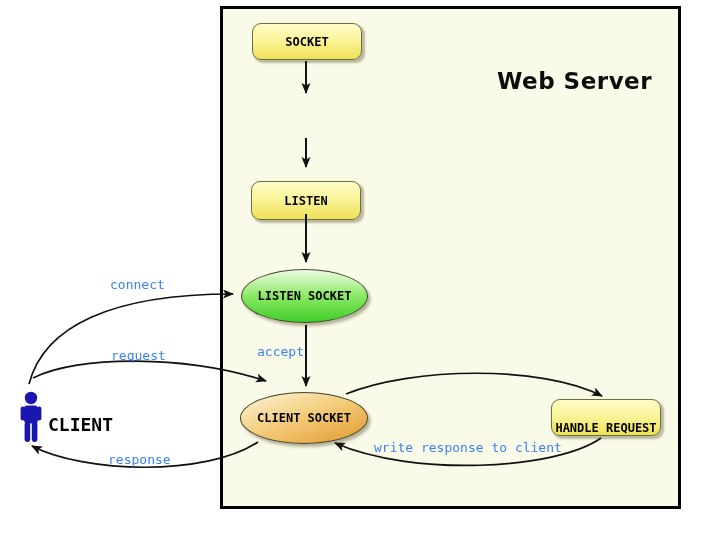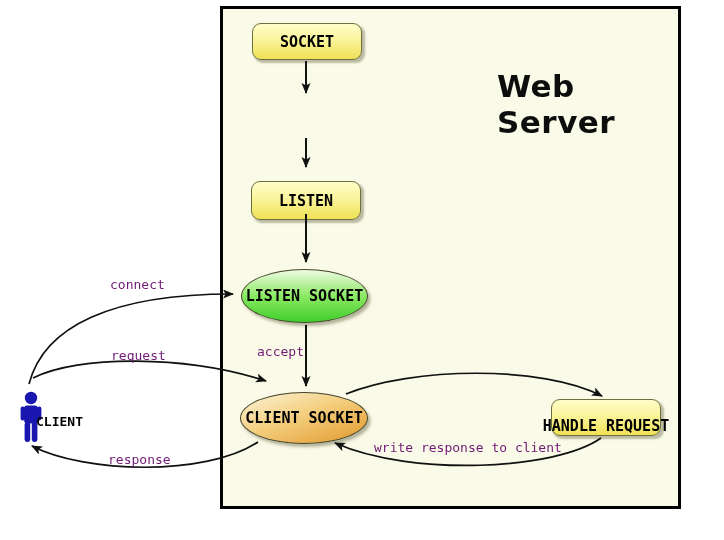--- a/index.html
+++ b/index.html
@@ -7,45 +7,45 @@
     position:relative; width:724px; height:540px; background:#ffffff;
     font-family:"DejaVu Sans Mono","Liberation Mono",monospace; overflow:hidden;
   }
   .server-box {
     position:absolute; left:220px; top:6px; width:461px; height:503px;
     background:#FAFAE8; border:3px solid #000000; box-sizing:border-box;
   }
   .ws-title {
     position:absolute; left:497px; top:68px; width:190px;
     font-family:"DejaVu Sans","Liberation Sans",sans-serif;
-    font-weight:bold; font-size:31px; color:#0d0d0d; letter-spacing:0.5px;
+    font-weight:bold; font-size:23px; color:#0d0d0d; letter-spacing:0.5px;
   }
   .node {
     position:absolute; display:flex; align-items:center; justify-content:center;
-    font-weight:bold; font-size:15px; color:#000; box-sizing:border-box;
+    font-weight:bold; font-size:12px; color:#000; box-sizing:border-box;
     white-space:nowrap;
   }
   .rectnode {
     background:linear-gradient(to bottom,#FFFEC9 0%,#FAF49B 45%,#EFE156 100%);
     border:1.6px solid #6E6E3C; border-radius:9px;
     box-shadow:2.5px 2.5px 2px rgba(110,110,80,0.45);
   }
   .ellipse { border-radius:50%; border:1.6px solid #44442a;
     box-shadow:2.5px 3px 3px rgba(110,110,80,0.5); }
   .ellipse-green {
     background:linear-gradient(to bottom,#EDFBE3 0%,#8BE964 50%,#3FCE2A 100%);
   }
   .ellipse-orange {
     background:linear-gradient(160deg,#FCF4DA 0%,#F4CF7F 45%,#E2982C 100%);
   }
   .redlabel {
-    position:absolute; color:#701a75; font-size:13px; white-space:nowrap;
+    position:absolute; color:#3b82f6; font-size:13px; white-space:nowrap;
   }
   .client-label {
-    position:absolute; left:36px; top:414px; font-weight:bold; font-size:13px; color:#000;
+    position:absolute; left:48px; top:414px; font-weight:bold; font-size:18px; color:#000;
   }
   .arrow-layer { position:absolute; left:0; top:0; pointer-events:none; }
   .client-icon { position:absolute; left:17px; top:390px; }
 </style>
 </head>
 <body>
 
 <div class="stage">
 
   <div class="server-box"></div>

